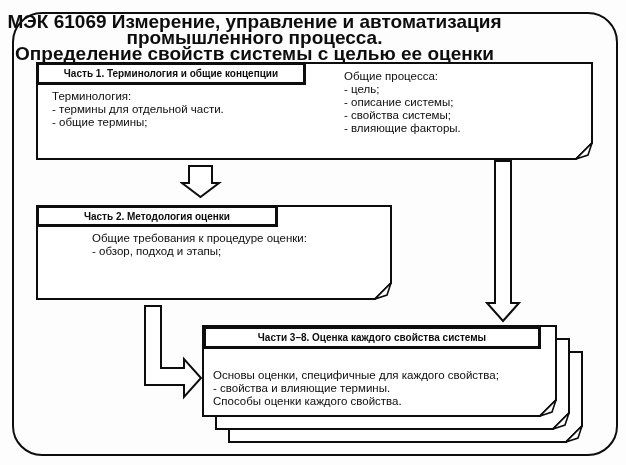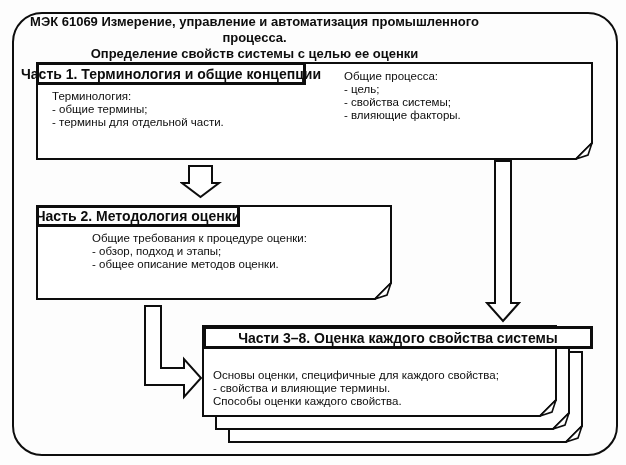--- a/index.html
+++ b/index.html
@@ -7,27 +7,27 @@
     position:relative;width:626px;height:465px;background:#fdfdfd;
     font-family:"Liberation Sans","DejaVu Sans",sans-serif;color:#0d0d0d;
     overflow:hidden;
   }
   .frame{
     position:absolute;left:12px;top:12px;width:602px;height:440px;
     border:2px solid #0d0d0d;border-radius:30px;background:transparent;
   }
   .title{
     position:absolute;left:0;top:14px;width:509px;text-align:center;
-    font-weight:bold;font-size:13px;line-height:16px;
+    font-weight:bold;font-size:19px;line-height:16px;
   }
   .sheet{position:absolute;}
   .hdr{
     position:absolute;box-sizing:border-box;border:3px solid #0d0d0d;background:#ffffff;
     display:flex;align-items:center;justify-content:center;
-    font-weight:bold;font-size:14px;white-space:nowrap;
+    font-weight:bold;font-size:10px;white-space:nowrap;
   }
   .body-text{
     position:absolute;font-size:11.5px;line-height:13px;white-space:nowrap;
   }
   .arrow{position:absolute;}
   svg polygon{fill:#ffffff;stroke:#0d0d0d;stroke-width:2;stroke-linejoin:miter;}
   svg polygon.flap{stroke-width:1.6;}
 </style>
 </head>
 <body>
@@ -43,64 +43,64 @@
 
   <svg class="sheet" style="left:36px;top:62px;" width="558" height="99" viewBox="0 0 558 99">
     <polygon points="1,1 556,1 556,81 540,97 1,97"></polygon>
     <polygon class="flap" points="540,97 552,93 556,81"></polygon>
   </svg>
   <div class="hdr" style="left:36px;top:62px;width:270px;height:23px;">
     <span>Часть 1. Терминология и общие концепции</span>
   </div>
   <div class="body-text" style="left:46px;top:90px;margin-left:6px;">
     <div>Терминология:</div>
+    <div>- термины для отдельной части.</div>
     <div>- общие термины;</div>
-    <div>- термины для отдельной части.</div>
   </div>
   <div class="body-text" style="left:344px;top:70px;">
     <div>Общие процесса:</div>
     <div>- цель;</div>
+    <div>- описание системы;</div>
     <div>- свойства системы;</div>
     <div>- влияющие факторы.</div>
   </div>
 
   <svg class="arrow" style="left:180px;top:163px;" width="42" height="36" viewBox="0 0 42 36">
     <polygon points="9,3 32,3 32,20 39,20 20.5,34 2,20 9,20"></polygon>
   </svg>
 
   <svg class="arrow" style="left:485px;top:159px;" width="38" height="164" viewBox="0 0 38 164">
     <polygon points="10,2 26,2 26,144 34,144 18,162 2,144 10,144"></polygon>
   </svg>
 
   <svg class="sheet" style="left:36px;top:205px;" width="357" height="96" viewBox="0 0 357 96">
     <polygon points="1,1 355,1 355,78 339,94 1,94"></polygon>
     <polygon class="flap" points="339,94 351,90 355,78"></polygon>
   </svg>
-  <div class="hdr" style="left:36px;top:205px;width:204px;height:22px;">
+  <div class="hdr" style="left:36px;top:205px;width:242px;height:22px;">
     <span>Часть 2. Методология оценки</span>
   </div>
   <div class="body-text" style="left:46px;top:232px;margin-left:46px;">
     <div>Общие требования к процедуре оценки:</div>
     <div>- обзор, подход и этапы;</div>
-    <div>- общее описание методов оценки.</div>
   </div>
 
   <svg class="arrow" style="left:142px;top:303px;" width="62" height="100" viewBox="0 0 62 100">
     <polygon points="3,3 19,3 19,65 42,65 42,56 59,75 42,94 42,82 3,82"></polygon>
   </svg>
 
   <svg class="sheet" style="left:202px;top:325px;" width="382" height="120" viewBox="0 0 382 120">
     <polygon points="27,27 380,27 380,101 364,117 27,117"></polygon>
     <polygon class="flap" points="364,117 376,113 380,101"></polygon>
     <polygon points="14,14 367,14 367,88 351,104 14,104"></polygon>
     <polygon class="flap" points="351,104 363,100 367,88"></polygon>
     <polygon points="1,1 354,1 354,75 338,91 1,91"></polygon>
     <polygon class="flap" points="338,91 350,87 354,75"></polygon>
   </svg>
-  <div class="hdr" style="left:203px;top:326px;width:390px;height:23px;">
+  <div class="hdr" style="left:203px;top:326px;width:338px;height:23px;">
     <span>Части 3–8. Оценка каждого свойства системы</span>
   </div>
   <div class="body-text" style="left:213px;top:369px;">
     <div>Основы оценки, специфичные для каждого свойства;</div>
     <div>- свойства и влияющие термины.</div>
     <div>Способы оценки каждого свойства.</div>
   </div>
 
 </div>
 

